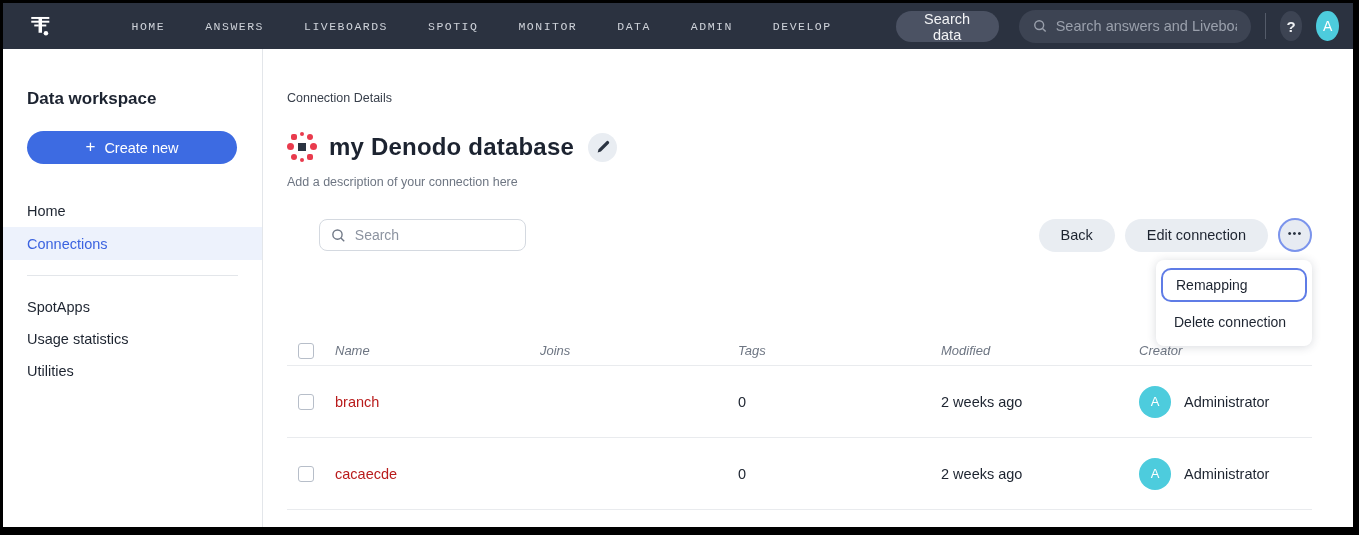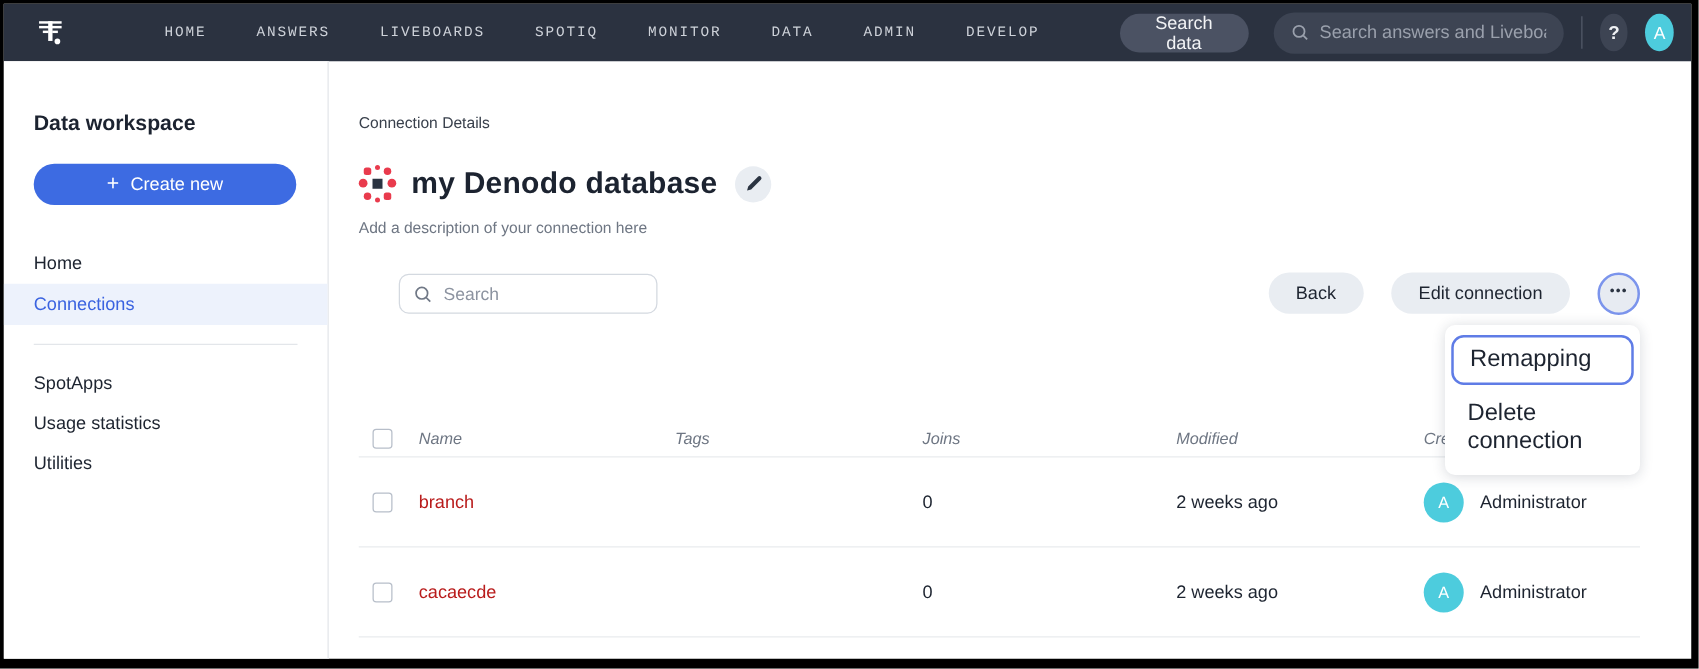--- a/index.html
+++ b/index.html
@@ -86,38 +86,38 @@
   .toolbar { margin-top: 29px; display: flex; align-items: center; position: relative; }
   .table-search {
     width: 207px; height: 32px; border: 1px solid #d4d9e0; border-radius: 8px;
     display: flex; align-items: center; padding: 0 11px; gap: 9px; background: #fff; margin-left: 32px;
   }
   .table-search input {
     border: none; outline: none; font-size: 14px; width: 100%; color:#1d2430;
     font-family: "Liberation Sans", sans-serif;
   }
   .table-search input::placeholder { color: #8c93a0; }
-  .toolbar-right { margin-left: auto; display: flex; align-items: flex-start; gap: 22px; }
+  .toolbar-right { margin-left: auto; display: flex; align-items: center; gap: 10px; }
   .pill-btn {
     height: 33px; border: none; background: #e9edf2; color: #1d2430; border-radius: 17px;
     font-size: 14.5px; padding: 0 22px; cursor: pointer; font-family: "Liberation Sans", sans-serif;
   }
   .more-btn {
     width: 34px; height: 34px; border-radius: 50%; background: #e7ebf2;
     border: 2px solid #7b94ec; color: #2b3442; cursor: pointer;
     font-size: 11px; letter-spacing: 1px; display: flex; align-items: center; justify-content: center;
     padding-bottom: 4px;
   }
 
   
   .menu {
     position: absolute; top: 42px; right: 0; width: 156px; background: #fff;
     border-radius: 8px; box-shadow: 0 1px 10px rgba(40,50,70,.18); z-index: 20; padding: 4px 0 8px 0;
   }
-  .menu-item { font-size: 19px; color: #1d2430; cursor: pointer; }
+  .menu-item { font-size: 14px; color: #1d2430; cursor: pointer; }
   .menu-item.highlighted {
     border: 2px solid #5f7ce6; border-radius: 10px; margin: 4px 5px 2px 5px; padding: 7px 13px;
   }
   .menu-item.plain { padding: 10px 18px 8px 18px; }
 
   
   .table { margin-top: 84px; }
   .trow {
     display: grid; grid-template-columns: 48px 205px 198px 203px 198px 1fr;
     align-items: center;
@@ -231,22 +231,22 @@
         <div class="menu">
           <div class="menu-item highlighted">Remapping</div>
           <div class="menu-item plain">Delete connection</div>
         </div>
       </div>
 
       <div class="table">
         <div class="trow thead">
           <input type="checkbox" class="cb" style="">
           <span class="th">Name</span>
+          <span class="th">Joins</span>
           <span class="th">Tags</span>
-          <span class="th">Joins</span>
           <span class="th">Modified</span>
           <span class="th">Creator</span>
         </div>
 
         <div class="trow tbody-row">
           <input type="checkbox" class="cb" style="">
           <a class="name-link">branch</a>
           <span class="cell"></span>
           <span class="cell">0</span>
           <span class="cell">2 weeks ago</span>

